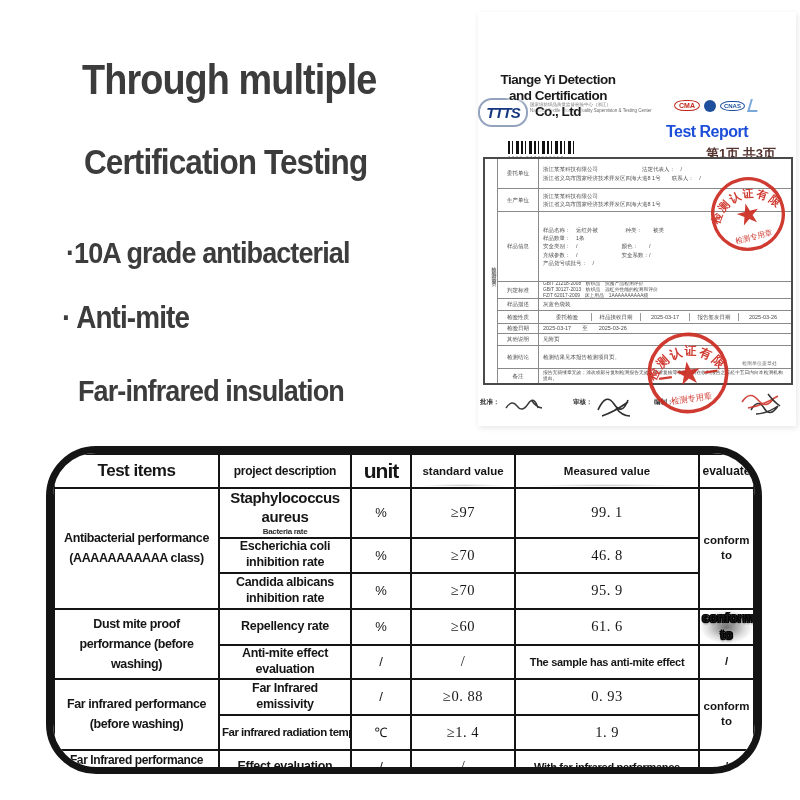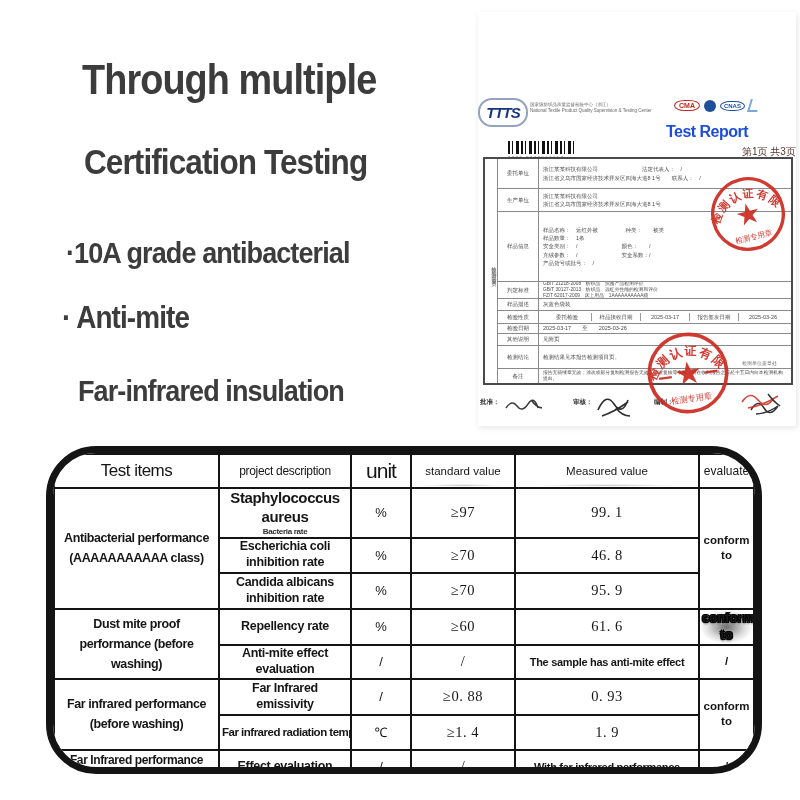--- a/index.html
+++ b/index.html
@@ -32,21 +32,21 @@
   .bluedot{width:12px;height:12px;border-radius:50%;background:#1d4f9c;}
   .cnas{border:1.5px solid #1d4f9c;color:#1d4f9c;font-size:6px;font-weight:bold;
         border-radius:50% / 60%;padding:1px 3px;line-height:1;}
   .mark{width:8px;height:11px;border-left:2px solid #7aa7d9;border-bottom:2px solid #7aa7d9;
         transform:skewX(-16deg);}
   .trpt{left:184px;top:111px;width:90px;text-align:center;font-size:16px;font-weight:bold;
         color:#1d4ed8;letter-spacing:-.5px;}
   .bar{left:30px;top:129px;width:66px;height:13px;
        background:repeating-linear-gradient(90deg,#111 0 2px,#fff 2px 4px,#111 4px 5px,#fff 5px 8px,#111 8px 11px,#fff 11px 13px);}
   .bard{left:30px;top:143px;font-size:4px;letter-spacing:1.6px;color:#555;}
-  .pglbl{left:228px;top:133px;font-size:10px;font-weight:normal;color:#55342f;margin-left:36px;}
+  .pglbl{left:228px;top:133px;font-size:13px;font-weight:bold;color:#55342f;}
 
   
   .ctab{left:5px;top:145px;width:310px;height:228px;border:2px solid #4a4a4a;
         display:flex;box-sizing:border-box;filter:blur(.3px);background:#fff;}
   .cstrip{width:12px;border-right:1px solid #8a8a8a;writing-mode:vertical-rl;
           font-size:5px;color:#666;text-align:center;letter-spacing:2px;}
   .cmain{flex:1;display:flex;flex-direction:column;}
   .crow{display:flex;border-bottom:1px solid #8a8a8a;box-sizing:border-box;overflow:hidden;}
   .crow:last-child{border-bottom:none;}
   .clab{width:40px;border-right:1px solid #8a8a8a;display:flex;align-items:center;
@@ -67,21 +67,21 @@
   .stamp{opacity:.92;}
   .rot15{transform:rotate(-14deg);}
   .rot8{transform:rotate(-8deg);}
 
   
   .rtwrap{left:46px;top:446px;width:716px;height:328px;border:7px solid #141414;
           border-radius:50px;overflow:hidden;background:#fff;box-sizing:border-box;}
   table.rt{width:100%;height:100%;border-collapse:collapse;table-layout:fixed;}
   .rt th,.rt td{border:2px solid #141414;text-align:center;vertical-align:middle;
                 padding:0 2px;color:#161616;overflow:hidden;}
-  .rt th{font-weight:normal;}
+  .rt th{font-weight:bold;}
   .c1{width:165px;}.c2{width:132px;}.c3{width:60px;}.c4{width:104px;}.c5{width:184px;}
   .h-items{font-size:17px;letter-spacing:-.5px;}
   .h-proj{font-size:12px;letter-spacing:-.3px;color:#2a2a2a;}
   .h-unit{font-size:21px;letter-spacing:-1px;}
   .h-val{font-size:11.5px;line-height:1.25;
          background:radial-gradient(closest-side at 50% 95%,rgba(140,140,140,.45),rgba(255,255,255,0) 80%);}
   .h-eval{font-size:12px;}
   .grp{font-size:12.5px;font-weight:bold;line-height:1.6;letter-spacing:-.4px;}
   .grp-sm{font-size:12px;font-weight:bold;letter-spacing:-.4px;}
   .proj{font-size:12.5px;font-weight:bold;line-height:1.25;letter-spacing:-.3px;}
@@ -104,20 +104,25 @@
 <div class="abs headline b1">·10A grade antibacterial</div>
 <div class="abs headline b2">· Anti-mite</div>
 <div class="abs headline b3">Far-infrared insulation</div>
 
 <div class="abs cert">
   <div class="abs tts">TTTS</div>
   <div class="abs ttscap">
     <div>国家级纺织品质量监督检验中心（浙江）</div>
     <div>National Textile Product Quality Supervision &amp; Testing Center</div>
   </div>
+  <div class="abs ovtitle">
+    <div>Tiange Yi Detection</div>
+    <div>and Certification</div>
+    <div>Co., Ltd</div>
+  </div>
   <div class="abs accr">
     <span class="cma">CMA</span>
     <span class="bluedot"></span>
     <span class="cnas">CNAS</span>
     <span class="mark"></span>
   </div>
   <div class="abs trpt">Test Report</div>
   <div class="abs bar"></div>
   <div class="abs bard">3733-8733013012</div>
   <div class="abs pglbl">第1页 共3页</div>

